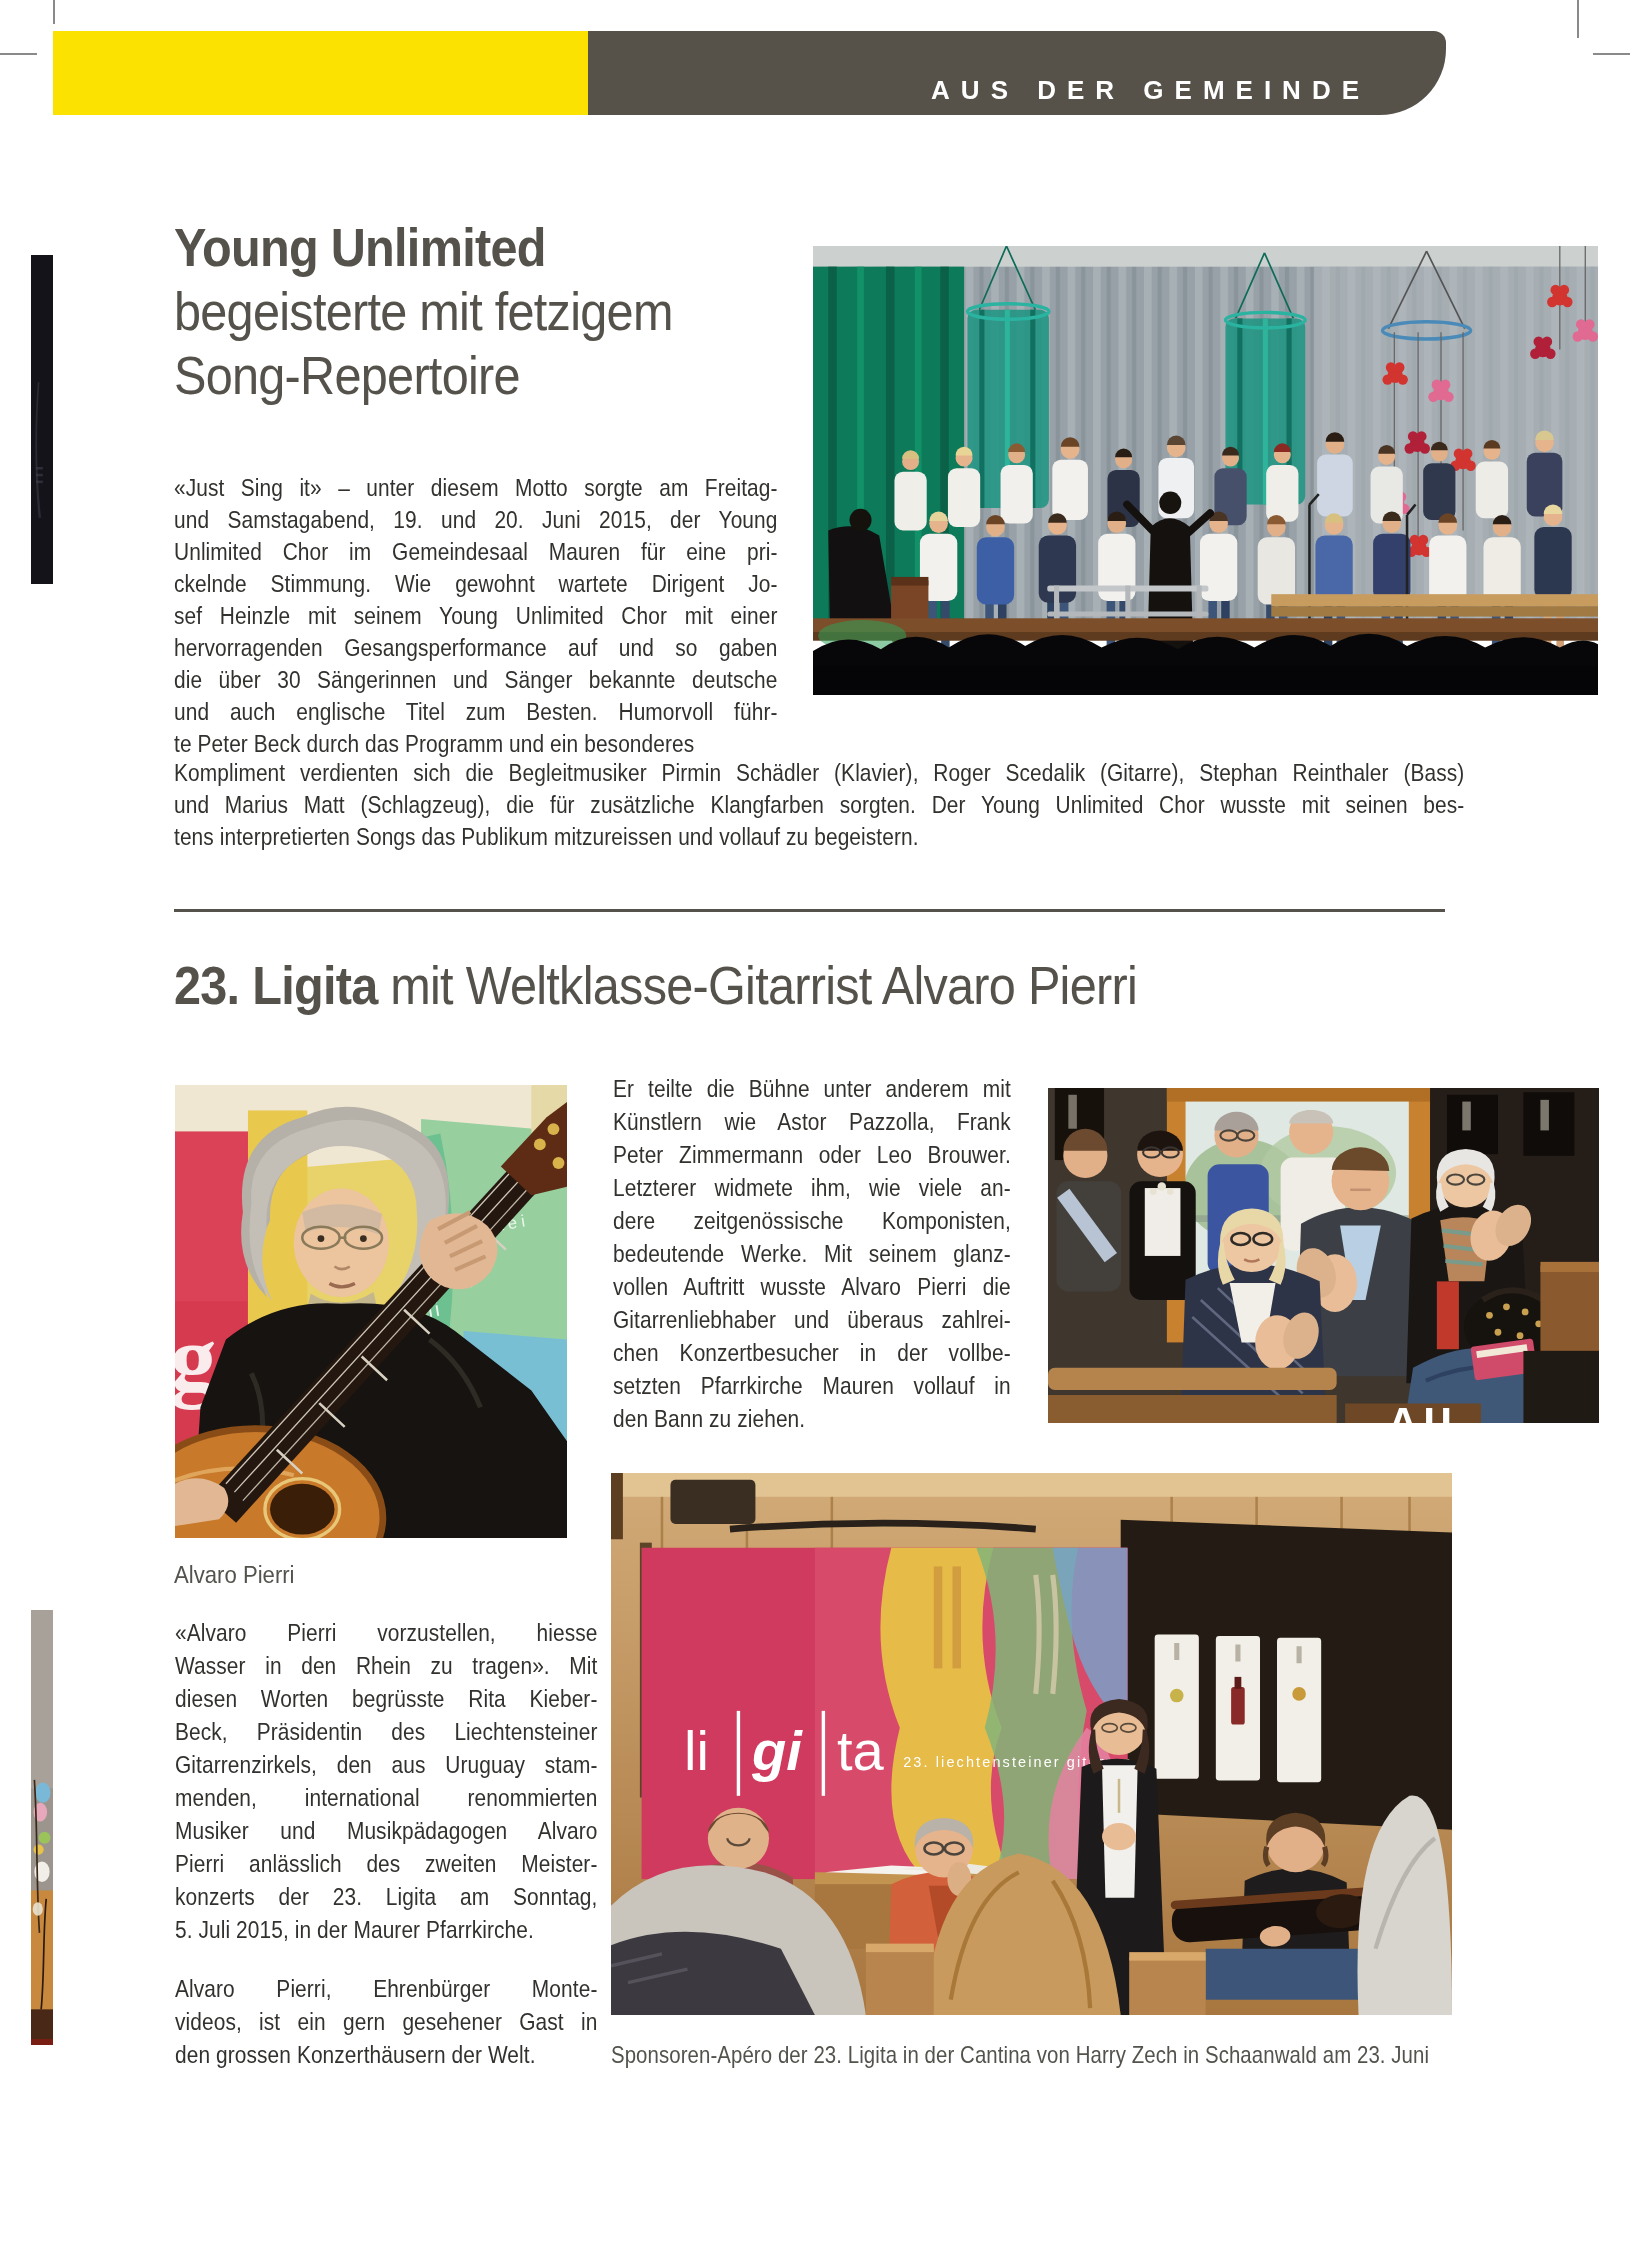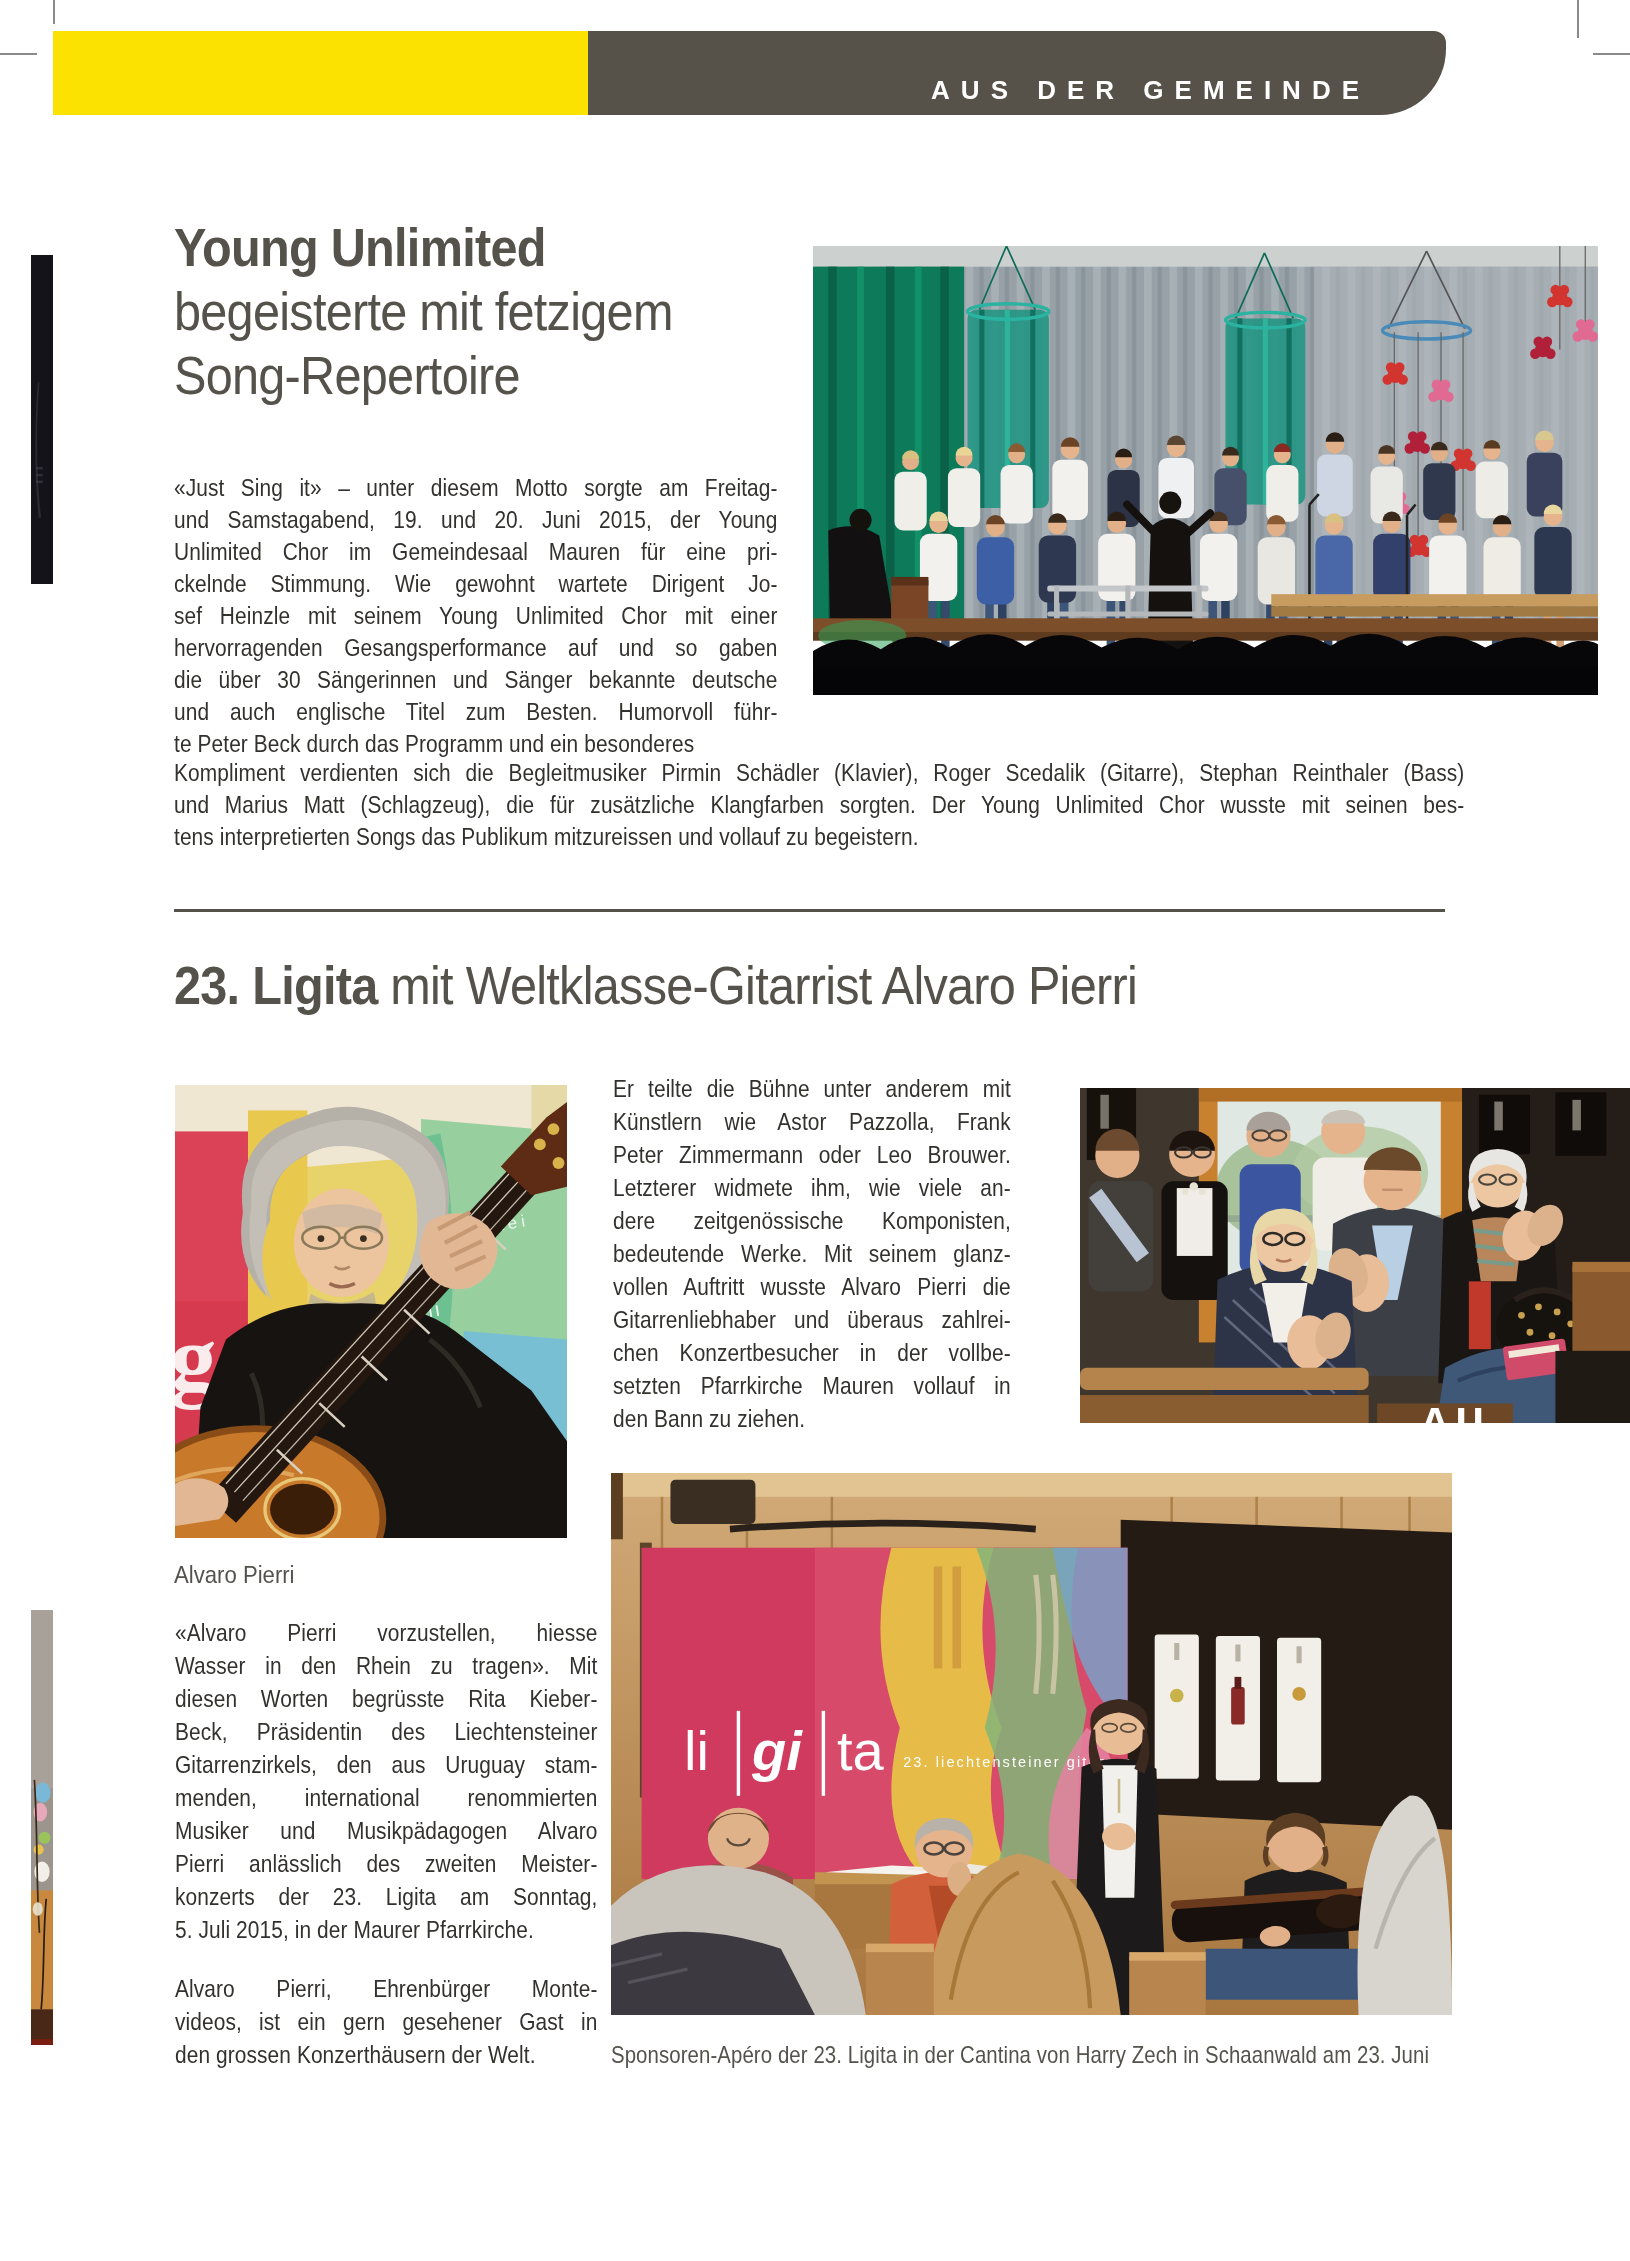--- a/index.html
+++ b/index.html
@@ -36,21 +36,21 @@
   .capA{position:absolute;left:174px;top:1561px;color:var(--caption);font-size:24.6px;
         transform:scaleX(0.9);transform-origin:0 0;}
   .capB{left:611px;top:2036px;width:985px;line-height:38px;font-size:24px;color:var(--caption);}
   .pagenum{position:absolute;left:1359px;top:2121px;width:76px;text-align:right;
            color:var(--pagenum);font-size:45px;}
   
   .ph{position:absolute;overflow:hidden;}
   .ph svg{display:block;width:100%;height:100%;}
   .ph-choir{left:813px;top:246px;width:785px;height:449px;}
   .ph-guitar{left:175px;top:1085px;width:392px;height:453px;}
-  .ph-aud{left:1080px;top:1088px;width:551px;height:335px;}
+  .ph-aud{left:1048px;top:1088px;width:551px;height:335px;}
   .ph-event{left:611px;top:1473px;width:841px;height:542px;}
   .strip{position:absolute;left:31px;width:22px;overflow:hidden;}
   .strip svg{display:block;width:100%;height:100%;}
   .strip1{top:255px;height:329px;}
   .strip2{top:1610px;height:435px;}
 </style>
 </head>
 <body>
 
 <div class="page">

